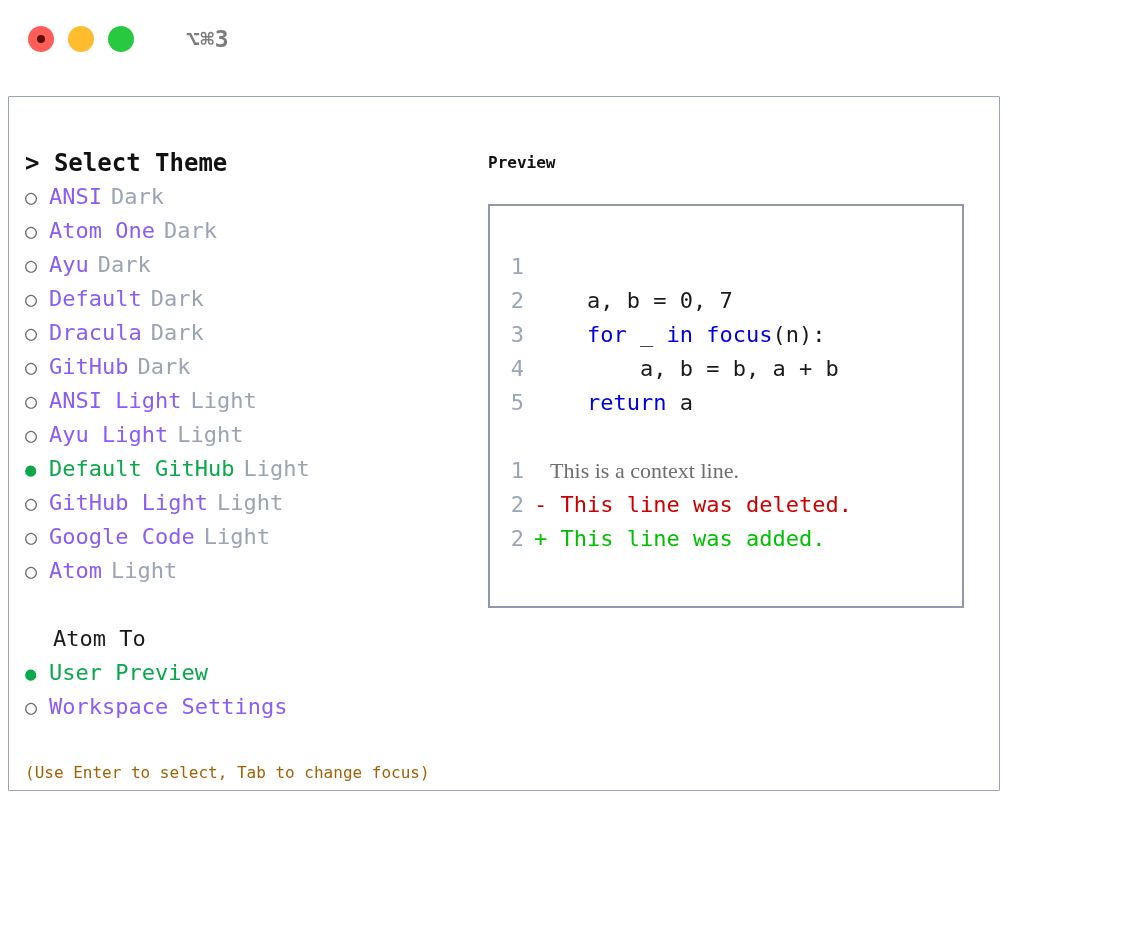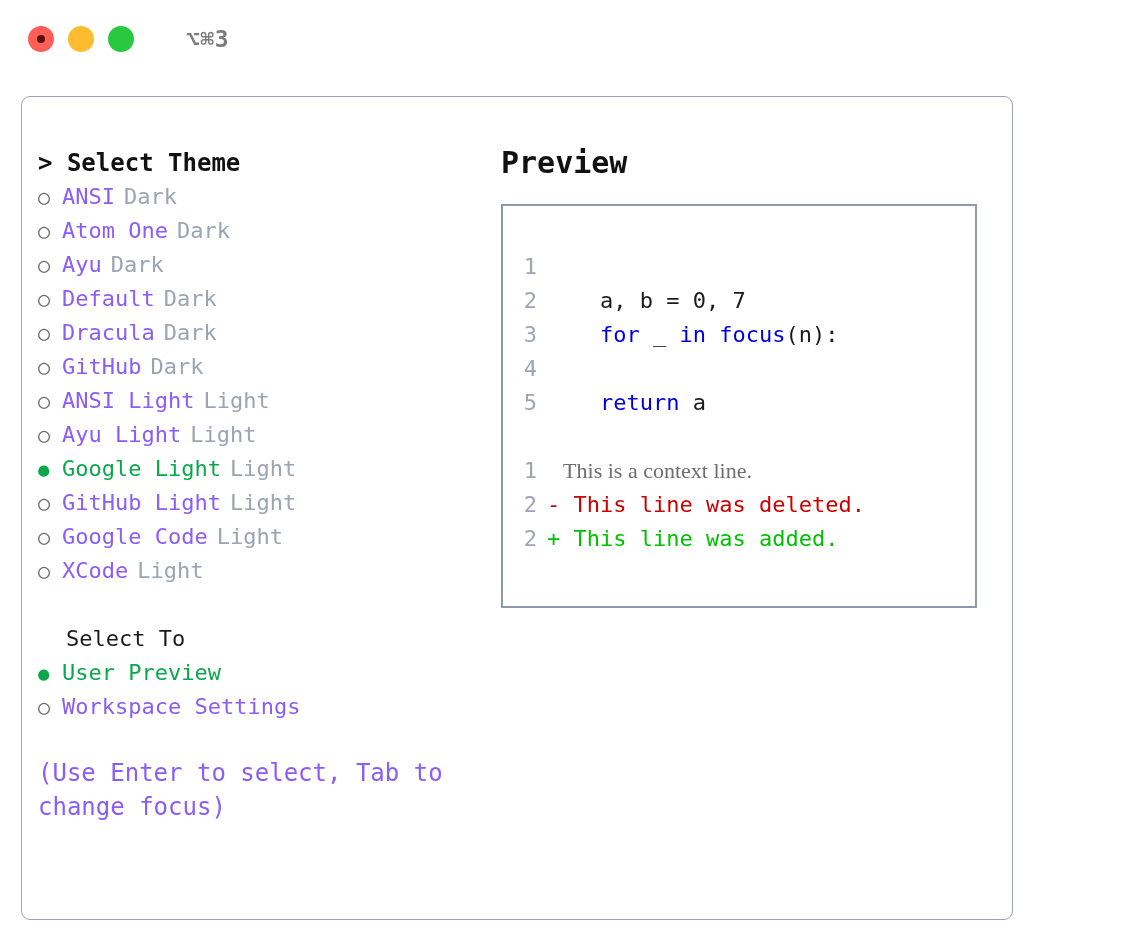--- a/index.html
+++ b/index.html
@@ -56,26 +56,26 @@
     font-size: 23px;
     font-weight: bold;
     color: #7c7c7c;
     letter-spacing: 0.5px;
     line-height: 1;
   }
 
   
   .panel {
     position: absolute;
-    left: 21px;
+    left: 8px;
     top: 96px;
     width: 992px;
-    height: 824px;
+    height: 695px;
     border: 1.5px solid #9aa4b2;
-    border-radius: 9px;
+    border-radius: 1px;
     box-sizing: border-box;
     background: #ffffff;
   }
   .panel-inner {
     position: relative;
     width: 100%;
     height: 100%;
   }
 
   
@@ -116,36 +116,36 @@
     font-size: 22px;
     color: #1a1a1a;
     line-height: 34px;
     padding-left: 28px;
     white-space: pre;
   }
   .spacer-lg { height: 34px; }
 
   .hint {
     margin-top: 32px;
-    font-size: 24px;
-    color: #8b5cf6;
+    font-size: 16px;
+    color: #a16207;
     line-height: 34px;
     max-width: 410px;
     white-space: pre-wrap;
   }
 
   
   .right-col {
     position: absolute;
     left: 479px;
     top: 49px;
     width: 490px;
   }
   .preview-head {
-    font-size: 30px;
+    font-size: 16px;
     font-weight: bold;
     color: #111111;
     line-height: 34px;
     white-space: pre;
   }
   .preview-box {
     margin-top: 24px;
     width: 476px;
     height: 404px;
     border: 2px solid #8e9aaa;
@@ -200,48 +200,48 @@
 
       <div id="theme-list">
           <div class="opt-row"><span class="bullet">○</span><span class="opt-label">ANSI</span><span class="opt-tag">Dark</span></div>
           <div class="opt-row"><span class="bullet">○</span><span class="opt-label">Atom One</span><span class="opt-tag">Dark</span></div>
           <div class="opt-row"><span class="bullet">○</span><span class="opt-label">Ayu</span><span class="opt-tag">Dark</span></div>
           <div class="opt-row"><span class="bullet">○</span><span class="opt-label">Default</span><span class="opt-tag">Dark</span></div>
           <div class="opt-row"><span class="bullet">○</span><span class="opt-label">Dracula</span><span class="opt-tag">Dark</span></div>
           <div class="opt-row"><span class="bullet">○</span><span class="opt-label">GitHub</span><span class="opt-tag">Dark</span></div>
           <div class="opt-row"><span class="bullet">○</span><span class="opt-label">ANSI Light</span><span class="opt-tag">Light</span></div>
           <div class="opt-row"><span class="bullet">○</span><span class="opt-label">Ayu Light</span><span class="opt-tag">Light</span></div>
-          <div class="opt-row selected"><span class="bullet">●</span><span class="opt-label">Google Light</span><span class="opt-tag">Light</span></div>
+          <div class="opt-row selected"><span class="bullet">●</span><span class="opt-label">Default GitHub</span><span class="opt-tag">Light</span></div>
           <div class="opt-row"><span class="bullet">○</span><span class="opt-label">GitHub Light</span><span class="opt-tag">Light</span></div>
           <div class="opt-row"><span class="bullet">○</span><span class="opt-label">Google Code</span><span class="opt-tag">Light</span></div>
-          <div class="opt-row"><span class="bullet">○</span><span class="opt-label">XCode</span><span class="opt-tag">Light</span></div>
+          <div class="opt-row"><span class="bullet">○</span><span class="opt-label">Atom</span><span class="opt-tag">Light</span></div>
         </div>
 
       <div class="spacer-lg"></div>
 
-      <div class="subhead">Select To</div>
+      <div class="subhead">Atom To</div>
 
       <div id="apply-list">
           <div class="opt-row selected"><span class="bullet">●</span><span class="opt-label">User Preview</span></div>
           <div class="opt-row"><span class="bullet">○</span><span class="opt-label">Workspace Settings</span></div>
         </div>
 
       <div class="hint">(Use Enter to select, Tab to change focus)</div>
     </div>
 
     <div class="right-col">
 
       <div class="preview-head">Preview</div>
 
       <div class="preview-box">
         <div id="code-block">
             <div class="code-line"><span class="lineno">1</span></div>
             <div class="code-line"><span class="lineno">2</span><span class="codetext"><span class="pun">    a, b = 0, 7</span></span></div>
             <div class="code-line"><span class="lineno">3</span><span class="codetext"><span class="pun">    </span><span class="kw">for</span><span class="pun"> _ </span><span class="kw">in</span><span class="pun"> </span><span class="kw">focus</span><span class="pun">(n):</span></span></div>
-            <div class="code-line"><span class="lineno">4</span></div>
+            <div class="code-line"><span class="lineno">4</span><span class="codetext"><span class="pun">        a, b = b, a + b</span></span></div>
             <div class="code-line"><span class="lineno">5</span><span class="codetext"><span class="pun">    </span><span class="kw">return</span><span class="pun"> a</span></span></div>
           </div>
         <div class="blank-line"></div>
         <div id="diff-block">
             <div class="code-line"><span class="lineno">1</span><span class="diff-ctx"> </span><span class="diff-ctx">  This is a context line.</span></div>
             <div class="code-line"><span class="lineno">2</span><span class="diff-del">-</span><span class="diff-del"> This line was deleted.</span></div>
             <div class="code-line"><span class="lineno">2</span><span class="diff-add">+</span><span class="diff-add"> This line was added.</span></div>
           </div>
       </div>
     </div>

